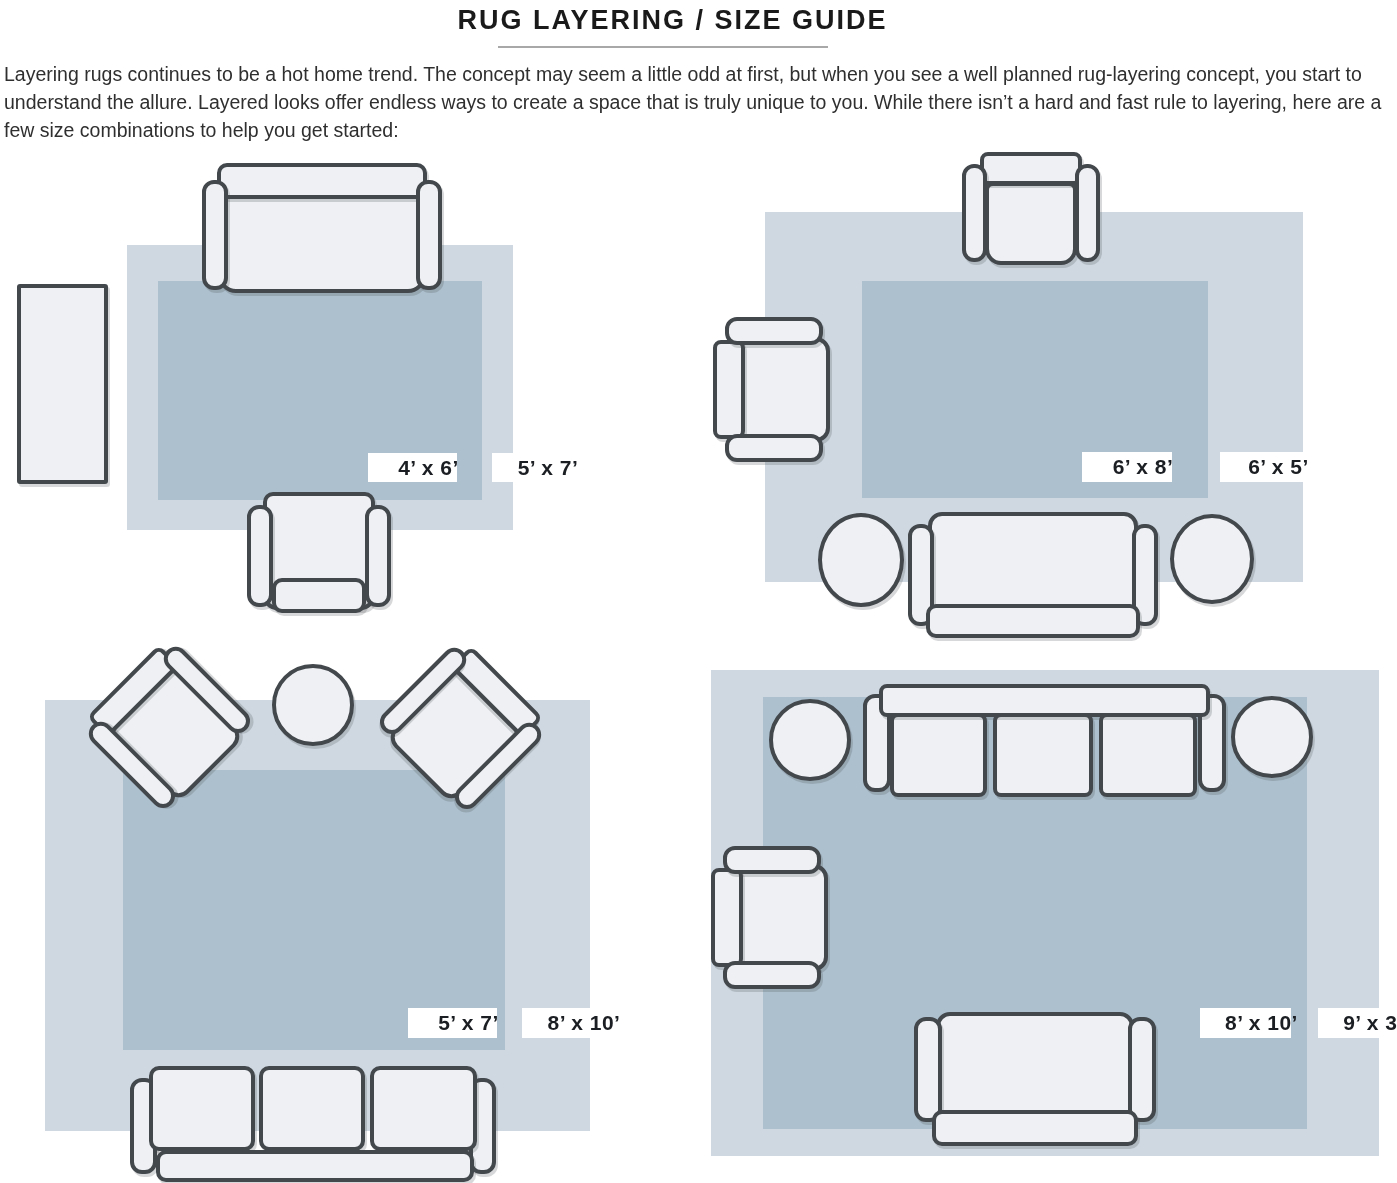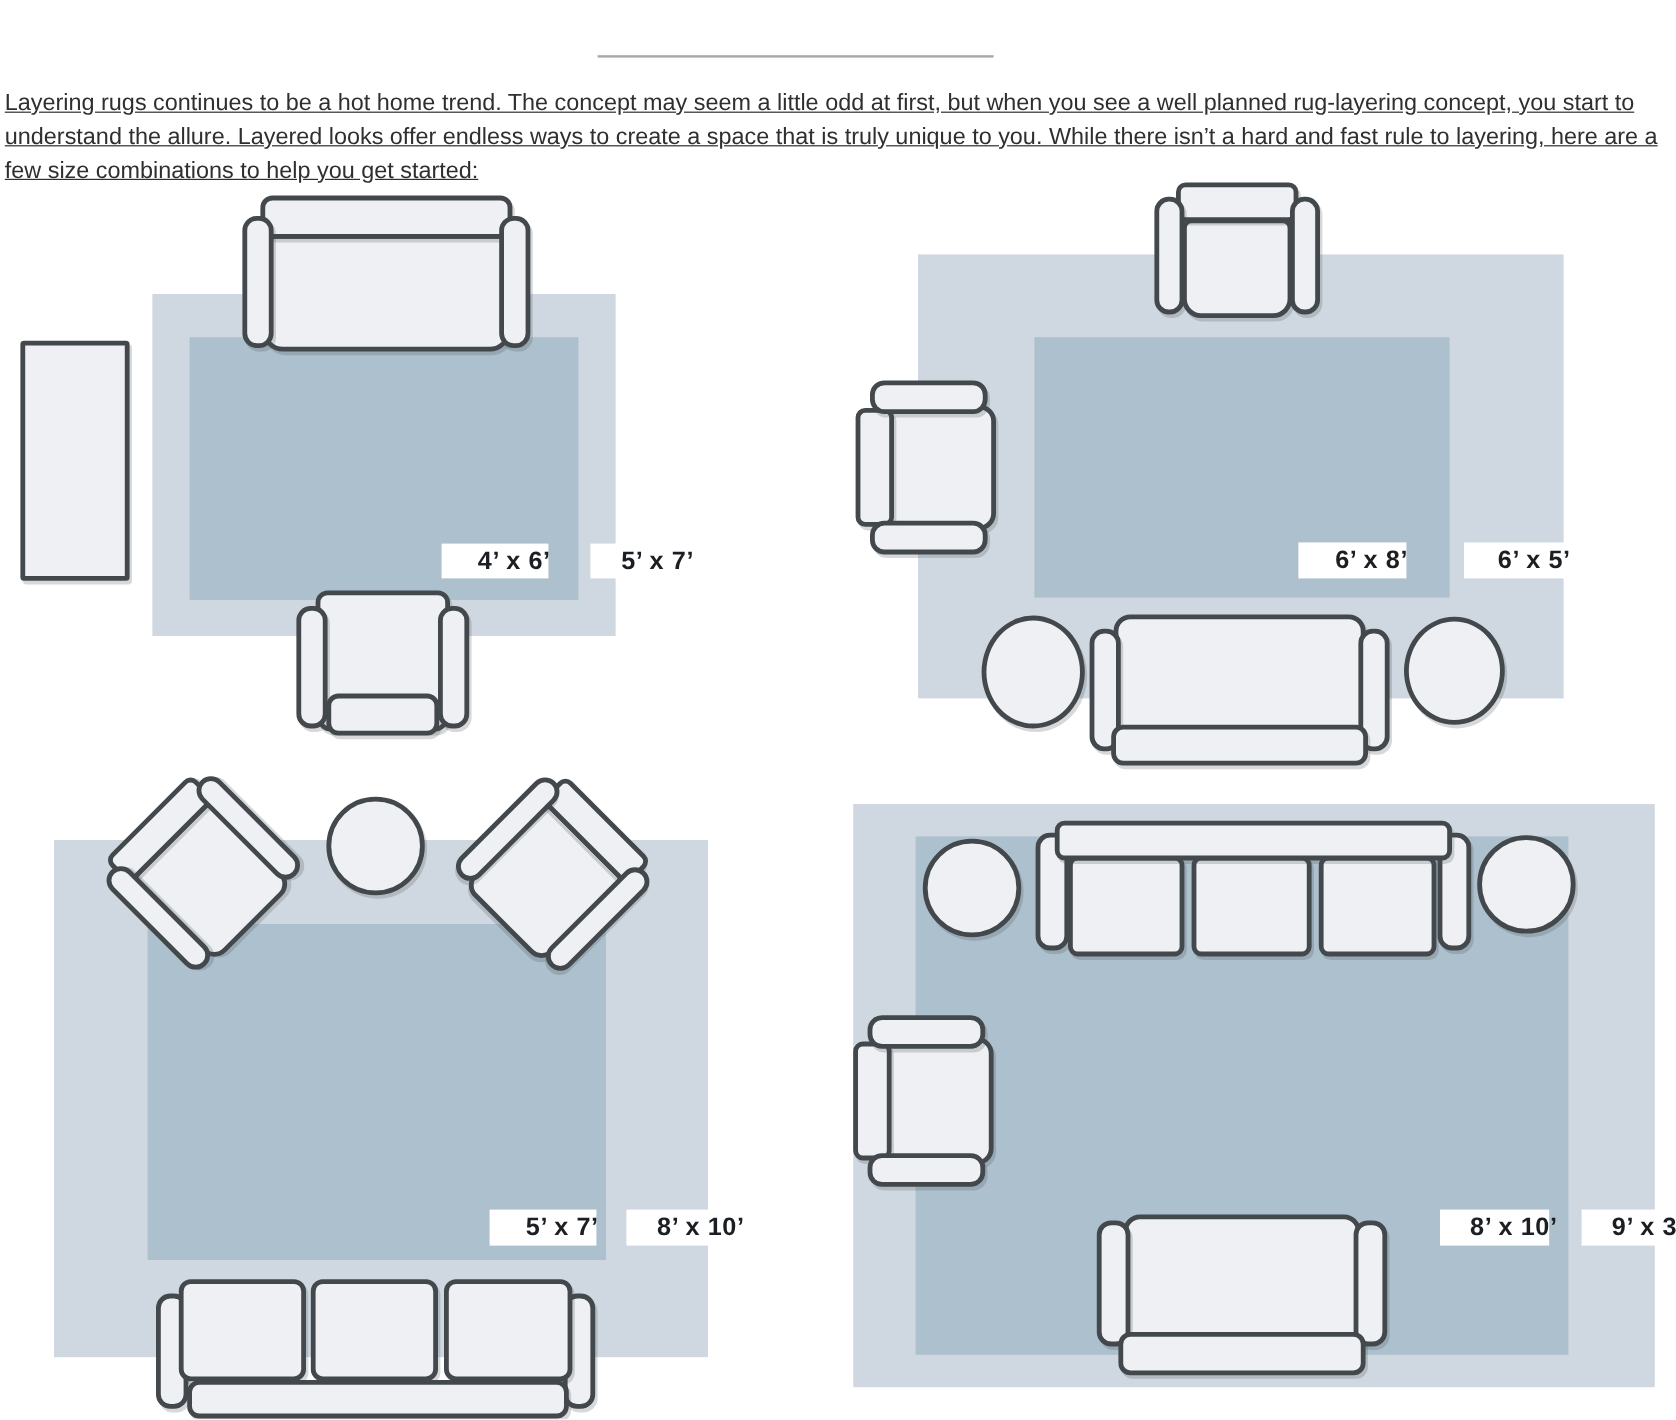--- a/index.html
+++ b/index.html
@@ -8,22 +8,22 @@
     font-family:"Liberation Sans","DejaVu Sans",sans-serif;background:#fff;
   }
   .abs{position:absolute;box-sizing:border-box;}
   #title{
     left:0;right:52px;top:5px;text-align:center;
     font-size:27px;font-weight:700;letter-spacing:2px;
     color:var(--title-text,#1a1a1a);
   }
   #title-underline{left:498px;top:46px;width:330px;height:2px;background:var(--underline,#a8a8a8);}
   #intro{
-    left:4px;top:72px;width:1390px;
-    font-size:19.5px;line-height:28px;color:var(--body-text,#2f2f2f);text-decoration:underline;
+    left:4px;top:60px;width:1390px;
+    font-size:19.5px;line-height:28px;color:var(--body-text,#2f2f2f);
   }
   .rug{position:absolute;box-sizing:border-box;}
   .rug.light{background:var(--light-rug,#cfd8e1);}
   .rug.dark{background:var(--dark-rug,#adc0ce);}
   .furn{position:absolute;box-sizing:border-box;}
   .fp{
     position:absolute;box-sizing:border-box;
     background:var(--furniture-fill,#eef0f3);
     border:4px solid var(--furniture-outline,#43484d);
     border-radius:10px;
@@ -35,20 +35,21 @@
     display:flex;align-items:center;justify-content:center;
     background:var(--label-bg,#ffffff);color:var(--label-text,#1b1e22);
     font-size:21px;font-weight:700;letter-spacing:.5px;white-space:nowrap;padding-left:32px;
   }
 </style>
 </head>
 <body>
 
 <div id="page">
 
+  <div class="abs" id="title">RUG LAYERING / SIZE GUIDE</div>
   <div class="abs" id="title-underline"></div>
   <div class="abs" id="intro">Layering rugs continues to be a hot home trend. The concept may seem a little odd at first, but when you see a well planned rug-layering concept, you start to understand the allure. Layered looks offer endless ways to create a space that is truly unique to you. While there isn’t a hard and fast rule to layering, here are a few size combinations to help you get started:</div>
 
   <div>
     <div class="rug light" style="left:127px;top:245px;width:386px;height:285px"></div>
     <div class="rug dark" style="left:158px;top:281px;width:324px;height:219px"></div>
 
     <div class="fp" style="left:17px;top:284px;width:91px;height:200px;border-radius:3px"></div>
 
     <div class="furn" style="left:202px;top:163px;width:240px;height:130px">

